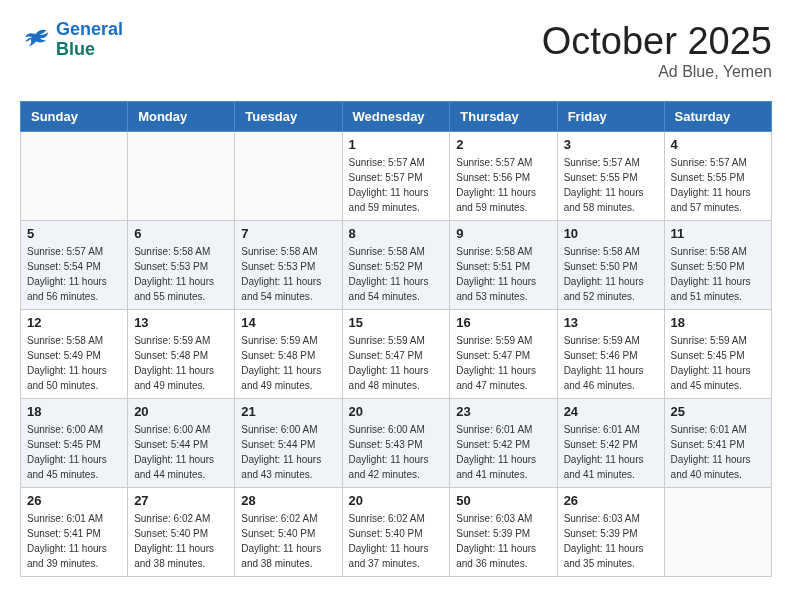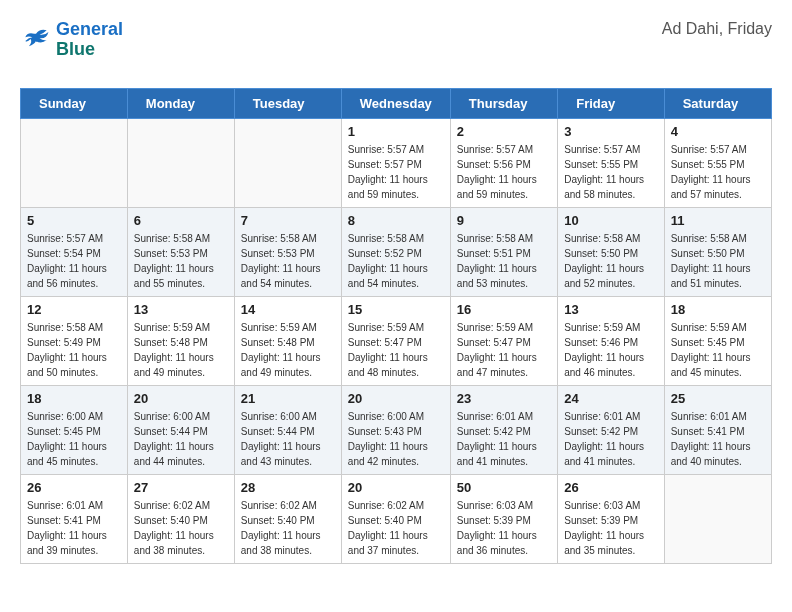--- a/index.html
+++ b/index.html
@@ -7,21 +7,21 @@
       font-family: Arial, sans-serif;
       background: #fff;
       width: 792px;
       min-height: 612px;
       padding: 20px;
     }
     .header {
       display: flex;
       justify-content: space-between;
       align-items: flex-start;
-      margin-bottom: 28px;
+      margin-bottom: 20px;
       gap: 14px;
     }
     .logo {
       display: flex;
       align-items: center;
       gap: 4px;
     }
     .logo-text {
       font-size: 18px;
       font-weight: bold;
@@ -48,21 +48,21 @@
     .calendar {
       width: 100%;
       border-collapse: collapse;
       border: 1px solid #ccc;
     }
     .calendar th {
       background: #2a6db5;
       color: #fff;
       font-size: 13px;
       font-weight: bold;
-      padding: 7px 18px;
+      padding: 7px 10px;
       text-align: left;
       border: 1px solid #4a8dd5;
     }
     .calendar td {
       width: 108px;
       vertical-align: top;
       padding: 5px 6px;
       border: 1px solid #ccc;
       font-size: 10.5px;
       color: #222;
@@ -93,21 +93,22 @@
     <svg class="logo-bird" viewBox="0 0 36 30">
       <path d="M18 8 Q22 2 30 4 Q26 8 22 9 Q28 10 32 6 Q30 14 22 13 Q26 16 30 15 Q24 20 18 16 Q16 20 10 22 Q14 18 12 14 Q8 18 6 16 Q10 12 14 12 Q10 10 6 12 Q8 6 16 8 Z" fill="#1a6fc4"></path>
       <path d="M16 14 Q18 18 20 16" fill="none" stroke="#1a6fc4" stroke-width="1"></path>
     </svg>
     <div class="logo-text">
       <div><span>General</span></div>
       <div style="color:#0f766e;">Blue</div>
     </div>
   </div>
   <div class="title-block">
-    <div class="location">Ad Dahi, Friday</div>
+    <div class="month-title">October 2025</div>
+    <div class="location">Ad Blue, Yemen</div>
   </div>
 </div>
 
 <table class="calendar">
   <thead>
     <tr>
     <th>Sunday</th>
         <th>Monday</th>
         <th>Tuesday</th>
         <th>Wednesday</th>

